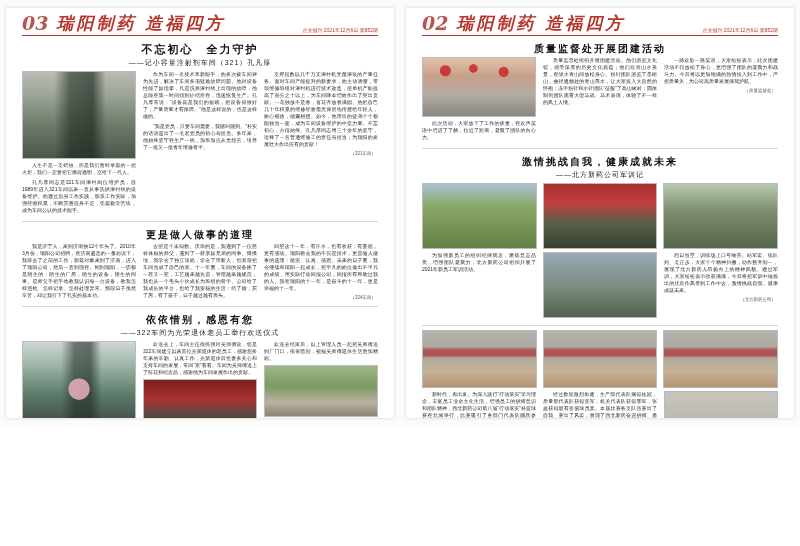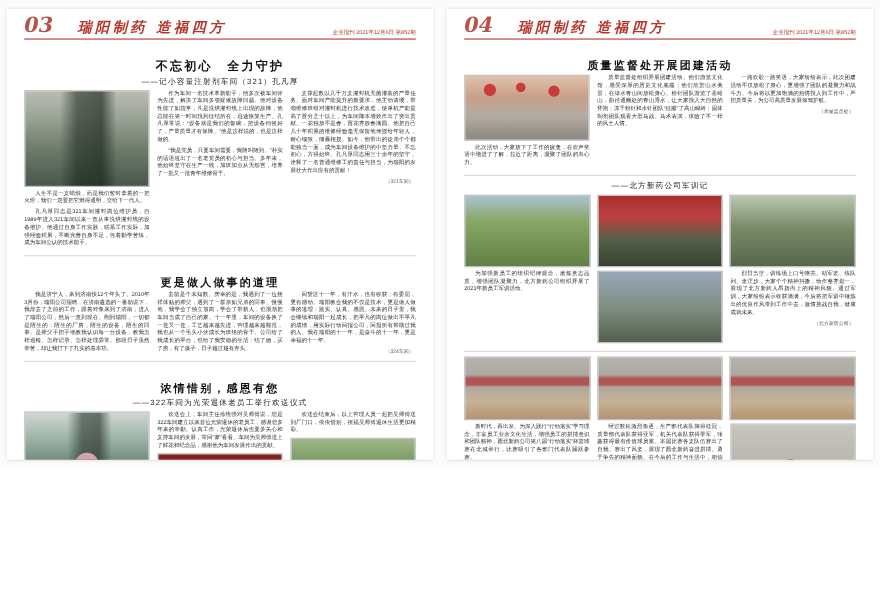--- a/index.html
+++ b/index.html
@@ -3,25 +3,25 @@
 <meta charset="utf-8">
 <style>
   html,body{margin:0;padding:0;background:#ffffff;-webkit-text-size-adjust:none;}
   .spread{width:800px;height:426px;background:#fbfbfa;display:flex;gap:12px;padding:8px 6px;box-sizing:border-box;
           font-family:"Liberation Sans",sans-serif;justify-content:space-between;}
   .page{flex:1;background:#ffffff;box-shadow:0 0 3px rgba(0,0,0,.18);padding:6px 16px 8px 16px;box-sizing:border-box;
         overflow:hidden;position:relative;}
   
   .phead{display:flex;align-items:flex-end;border-bottom:1.5px solid #b5372b;padding-bottom:2px;margin-bottom:4px;}
   .pnum{font-family:"DejaVu Serif",serif;font-weight:bold;font-style:italic;font-size:19px;color:#b5544a;line-height:1;}
-  .pbrand{font-family:"DejaVu Serif",serif;font-weight:bold;font-style:italic;font-size:13px;color:#b5372b;
-          letter-spacing:3px;margin-left:22px;line-height:1.1;}
+  .pbrand{font-family:"DejaVu Serif",serif;font-weight:bold;font-style:italic;font-size:17px;color:#b5372b;
+          letter-spacing:3px;margin-left:8px;line-height:1.1;}
   .pissue{margin-left:auto;font-size:5px;color:#b5372b;white-space:nowrap;}
   
-  .hl{font-size:11px;font-weight:bold;color:#111;text-align:center;margin:17px 0 1px 0;letter-spacing:2px;}
+  .hl{font-size:11px;font-weight:bold;color:#111;text-align:center;margin:6px 0 1px 0;letter-spacing:2px;}
   .hl.small{font-size:10px;font-family:Liberation Mono, monospace;}
   .sub{font-size:7px;color:#222;text-align:center;margin-bottom:3px;letter-spacing:1px;}
   .hl-left{font-size:10px;font-weight:bold;color:#111;text-align:left;margin:3px 0 2px 2px;letter-spacing:1px;}
   
   .cols{display:flex;gap:7px;}
   .col{flex:1;min-width:0;}
   .bt{font-size:5px;line-height:7px;color:#2b2b2b;text-align:justify;margin:0 0 3px 0;text-indent:10px;}
   .bt.caption{text-indent:10px;color:#333;}
   .byline{font-size:4.5px;color:#555;text-align:right;margin:1px 2px 0 0;}
   .sect-rule{border:none;border-top:1px solid #d8d8d8;margin:4px 0;}
@@ -105,42 +105,42 @@
         <div class="col">
           <p class="bt">回望这十一年，有汗水，也有收获；有委屈，更有感动。瑞阳教会我的不仅是技术，更是做人做事的道理：踏实、认真、感恩。未来的日子里，我会继续和瑞阳一起成长，把平凡的岗位做出不平凡的成绩，用实际行动回报公司，回报所有帮助过我的人。我在瑞阳的十一年，是奋斗的十一年，更是幸福的十一年。</p>
           <div class="byline">（324车间）</div>
         </div>
       </div>
     </div>
 
     <hr class="sect-rule">
 
     <div>
-      <h2 class="hl small">浓情惜别，感恩有您</h2>
+      <h2 class="hl small">依依惜别，感恩有您</h2>
       <div class="sub">——322车间为光荣退休老员工举行欢送仪式</div>
       <div class="cols">
         <div class="col">
           <div class="photo ph-gift"></div>
           <p class="bt">回忆满满感谢意，暖意浓浓惜别情。11月30日下午，322车间在办公室举行“浓情惜别　感恩有您”退休老员工欢送会，祝贺吴全美同志光荣退休。车间班组长以上管理人员参加。</p>
         </div>
         <div class="col">
           <p class="bt">欢送会上，车间主任徐统强对吴师傅说，您是322车间建立以来首位光荣退休的老员工，感谢您多年来的辛勤、认真工作，光荣退休后也要多关心和支持车间的发展，常回“家”看看。车间为吴师傅送上了鲜花和纪念品，感谢他为车间发展作出的贡献。</p>
           <div class="photo ph-award"></div>
         </div>
         <div class="col">
           <p class="bt">欢送会结束后，以上管理人员一起把吴师傅送到厂门口，依依惜别，祝福吴师傅退休生活更加精彩。</p>
           <div class="photo ph-outdoor"></div>
         </div>
       </div>
     </div>
   </div>
 
   <div class="page">
     <div class="phead">
-      <span class="pnum">04</span>
+      <span class="pnum">02</span>
       <span class="pbrand">瑞阳制药  造福四方</span>
       <span class="pissue">企业报刊 2021年12月6日 第852期</span>
     </div>
 
     <div>
       <h2 class="hl small">质量监督处开展团建活动</h2>
       <div class="cols">
         <div class="col">
           <div class="photo ph-lantern"></div>
           <p class="bt">此次活动，大家放下了工作的疲惫，在欢声笑语中增进了了解，拉近了距离，凝聚了团队的向心力。</p>
@@ -151,20 +151,21 @@
         <div class="col">
           <p class="bt">一路欢歌一路笑语，大家纷纷表示，此次团建活动不仅放松了身心，更增强了团队的凝聚力和战斗力。今后将以更加饱满的热情投入到工作中，严把质量关，为公司高质量发展保驾护航。</p>
           <div class="byline">（质量监督处）</div>
         </div>
       </div>
     </div>
 
     <hr class="sect-rule">
 
     <div>
+      <h2 class="hl small">激情挑战自我，健康成就未来</h2>
       <div class="sub">——北方新药公司军训记</div>
       <div class="photo-row">
         <div class="photo ph-field"></div>
         <div class="photo ph-banner"></div>
         <div class="photo ph-formation"></div>
       </div>
       <div class="cols">
         <div class="col">
           <p class="bt">为加强新员工的组织纪律观念，磨炼意志品质，增强团队凝聚力，北方新药公司组织开展了2021年新员工军训活动。</p>
         </div>

